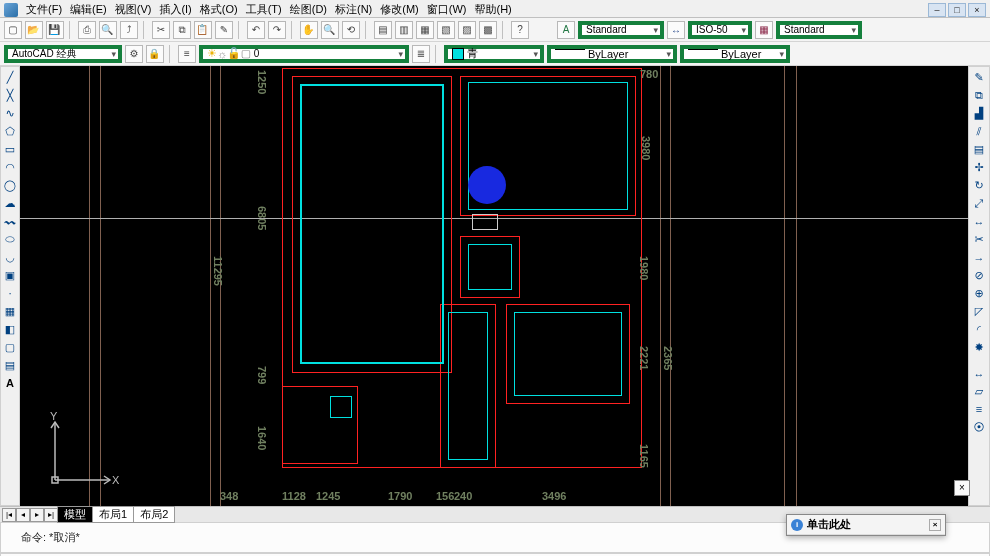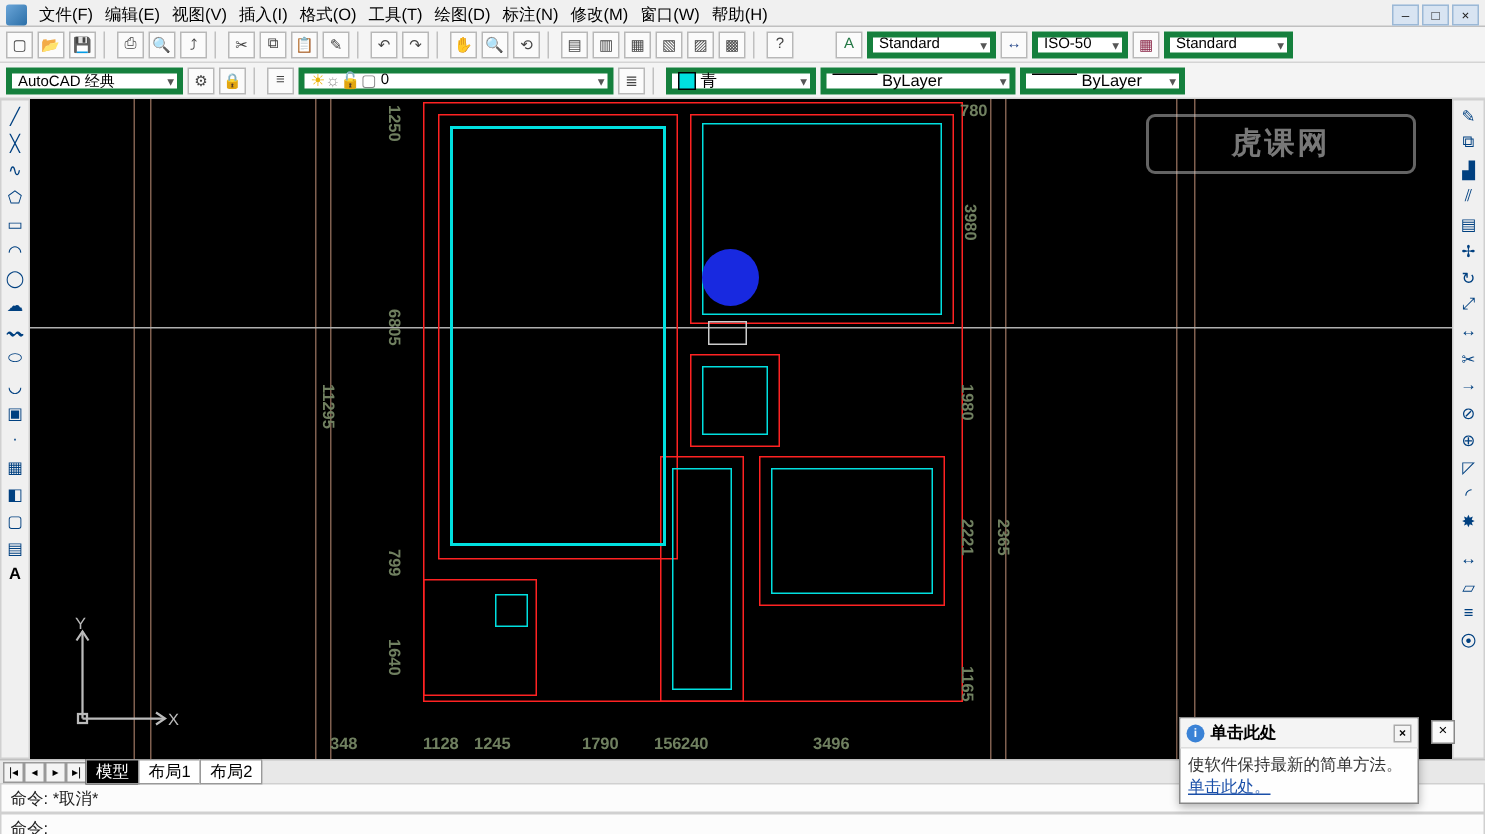--- a/index.html
+++ b/index.html
@@ -30,21 +30,21 @@
 .gline-h { position: absolute; left: 0; right: 0; height: 1px; background: #b0b0b0; }
 
 .rect { position: absolute; border-style: solid; }
 .lbl { position: absolute; color: #708060; font-size: 11px; font-weight: bold; }
 
 .tabs-row { height: 16px; background: #e8e8e8; display: flex; align-items: center; padding-left: 2px; gap: 0; border-top: 1px solid #c0c0c0; font-size: 10px;}
 .tab-btn { width: 14px; height: 14px; border: 1px solid #999; background: #f4f4f4; text-align: center; line-height: 12px; font-size: 8px; cursor: pointer; }
 .tab { padding: 0 6px; border: 1px solid #999; background: #fff; margin-left: -1px; cursor: pointer; }
 .tab.active { background: #000; color: #fff; }
 
-.cmd-line { height: 20px; background: #fcfcfc; border: 1px solid #d0d0d0; display: flex; align-items: center; padding-left: 6px; font-size: 11px; color: #222; }
+.cmd-line { height: 31px; background: #fcfcfc; border: 1px solid #d0d0d0; display: flex; align-items: center; padding-left: 20px; font-size: 11px; color: #222; }
 
 .statusbar { height: 18px; background: #f0f0f0; border-top: 1px solid #c0c0c0; display: flex; align-items: center; font-size: 10px; gap: 2px; padding-left: 4px;}
 .coord { width: 168px; border: 1px solid #c8c8c8; padding: 0 4px; background: #fff; }
 
 .popup { position: absolute; right: 44px; bottom: 20px; width: 160px; background: #fefefe; border: 1px solid #888; box-shadow: 0 2px 6px rgba(0,0,0,.3); font-size: 10px; }
 .popup-hdr { display: flex; align-items: center; gap: 4px; padding: 2px 4px; font-weight: bold; border-bottom: 1px solid #ddd; background: #f4f4f4;}
 .popup-hdr .i { width: 12px; height: 12px; border-radius: 50%; background: #3a82d6; color: #fff; text-align: center; font-size: 8px; line-height: 12px; }
 .popup-body { padding: 3px 5px; color: #333; }
 .popup-link { color: #1a4fa8; text-decoration: underline; cursor: pointer; }
 .popup .pop-x { margin-left: auto; width: 12px; height: 12px; border: 1px solid #aaa; text-align: center; line-height: 10px; font-size: 8px; cursor: pointer; }
@@ -221,21 +221,20 @@
             <polyline points="11,16 15,10 19,16"></polyline>
       <rect x="12" y="65" width="6" height="6"></rect>
           </g>
       <text x="72" y="72" fill="#bbb" font-size="11">X</text>
       <text x="10" y="8" fill="#bbb" font-size="11">Y</text>
         </svg>
     </div>
 
     <div class="blue-circ" style="left:448px;top:100px"></div>
 
-    <div class="watermark">虎课网</div>
   </div>
 
   <div class="right-tools">
     <div class="lt">✎</div>
     <div class="lt">⧉</div>
     <div class="lt">▟</div>
     <div class="lt">⫽</div>
     <div class="lt">▤</div>
     <div class="lt">✢</div>
     <div class="lt">↻</div>
@@ -280,17 +279,13 @@
   </div>
 </div>
 
 <div class="pop-x2">×</div>
 <div class="popup">
   <div class="popup-hdr">
     <div class="i">i</div>
     <span>单击此处</span>
     <div class="pop-x">×</div>
   </div>
-  <div class="popup-body">
-    <span>使软件保持最新的简单方法。</span><br>
-    <span class="popup-link">单击此处。</span>
-  </div>
 </div>
 
 </body></html>

